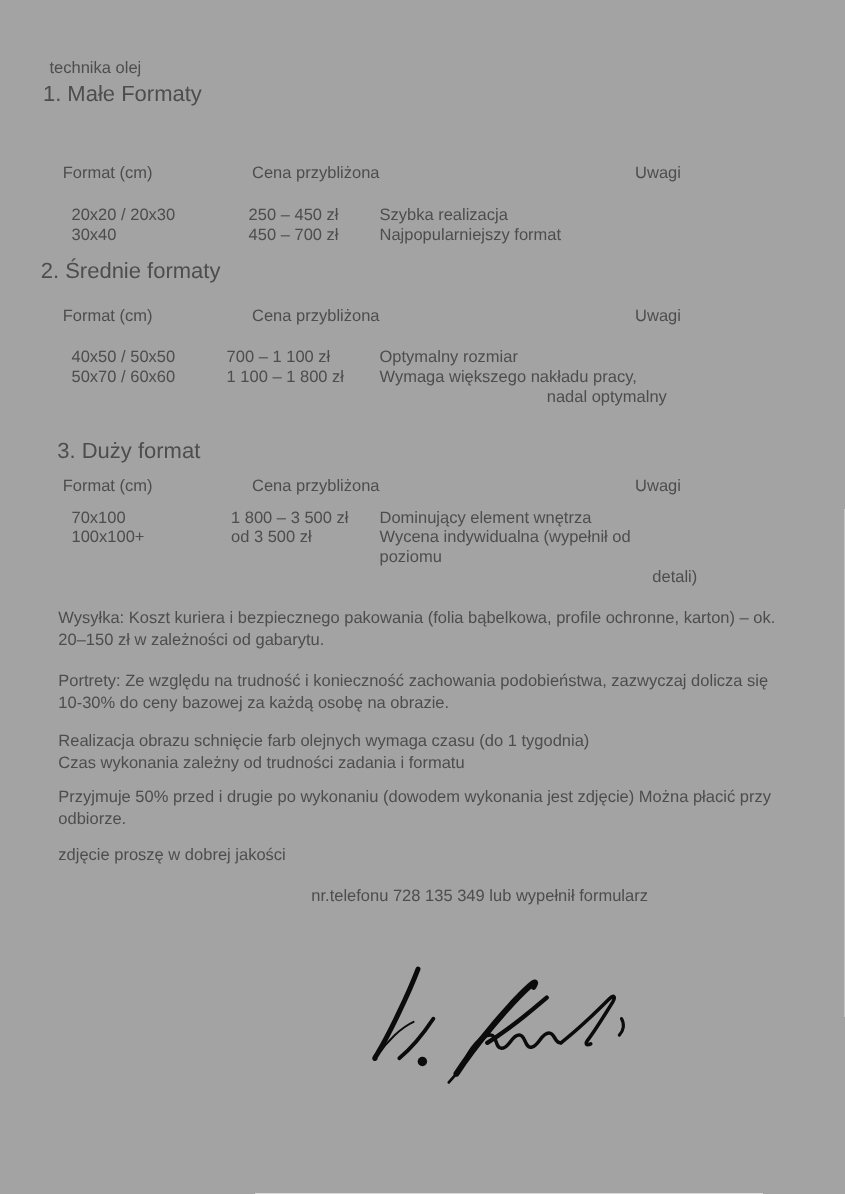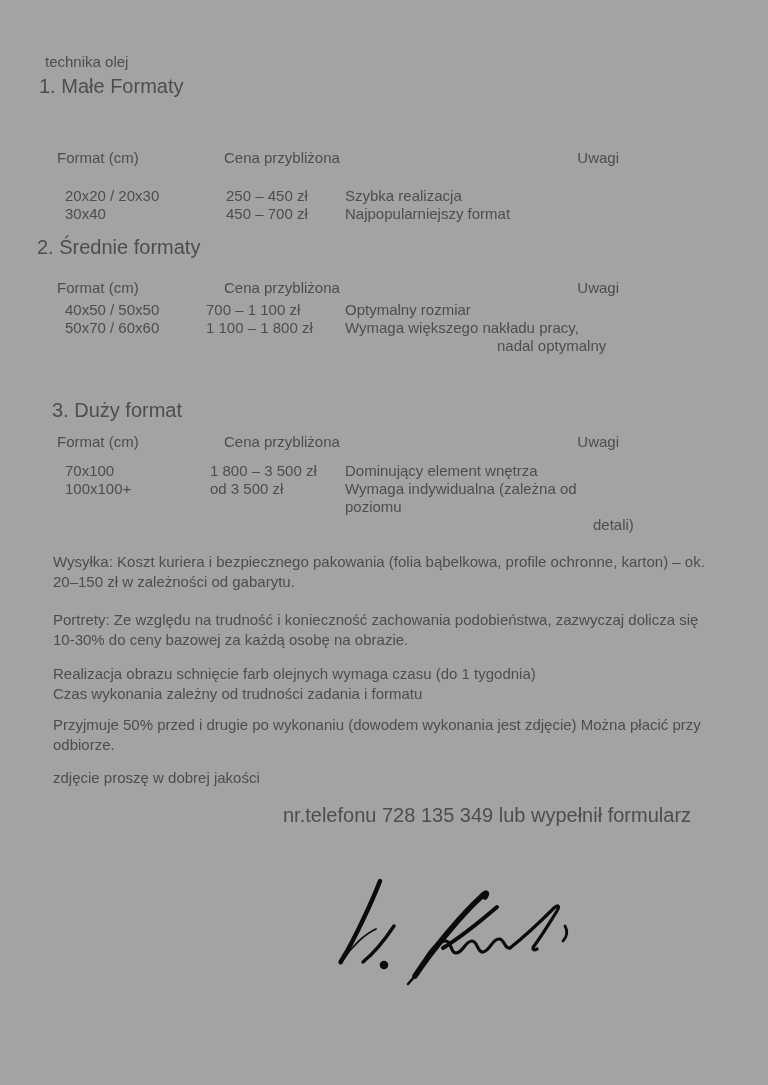--- a/index.html
+++ b/index.html
@@ -11,37 +11,37 @@
   .abs { position:absolute; }
   .body-text { font-size:15px; line-height:18px; }
   .heading { font-size:20px; line-height:24px; font-weight:400; margin:0; }
   
   .ptable { left:0; width:640px; }
   .trow {
     display:grid; grid-template-columns:143px 145px 1fr;
     padding-left:57px; padding-right:21px;
     font-size:15px; line-height:18px;
   }
-  .thead .c2 { padding-left:24px; }
+  .thead .c2 { padding-left:24px;text-align:right; }
   .thead .c3 { text-align:right; }
   .cell-c1 { padding-left:8px; }
   .t1 .rows { margin-top:20px; }
-  .t2 .rows { margin-top:4px;  }
+  .t2 .rows { margin-top:19px;  }
   .t3 .rows { margin-top:11px; }
   .t1 .price { padding-left:26px; }
   .t2 .price { padding-left:6px;  }
   .t3 .price { padding-left:10px; }
   .note2-a { padding-left:152px; }
   .note2-b { padding-left:248px; }
   
   .para {
     left:53px; width:695px;
     font-size:15px; line-height:20px; white-space:pre-line;
   }
-  .phone { font-size:20px; line-height:18px; }
+  .phone { font-size:15px; line-height:18px; }
   .sig { pointer-events:none; }
 </style>
 </head>
 <body>
 
 <div class="page">
 
   <div class="abs body-text" style="left:45px; top:53px;">technika olej</div>
 
   <h1 class="abs heading" style="left:39px; top:74px;">1. Małe Formaty</h1>
@@ -103,21 +103,21 @@
     </div>
     <div class="rows">
       <div class="trow">
         <div class="cell-c1">70x100</div>
         <div class="price">1 800 – 3 500 zł</div>
         <div>Dominujący element wnętrza</div>
       </div>
       <div class="trow">
         <div class="cell-c1">100x100+</div>
         <div class="price">od 3 500 zł</div>
-        <div>Wymaga indywidualna (zależna od poziomu</div>
+        <div>Wycena indywidualna (wypełnił od poziomu</div>
       </div>
       <div class="trow">
         <div></div>
           <div></div>
         <div class="note2-b">detali)</div>
       </div>
     </div>
   </div>
 
   <p class="abs para" style="top:537px;">Wysyłka: Koszt kuriera i bezpiecznego pakowania (folia bąbelkowa, profile ochronne, karton) – ok.

